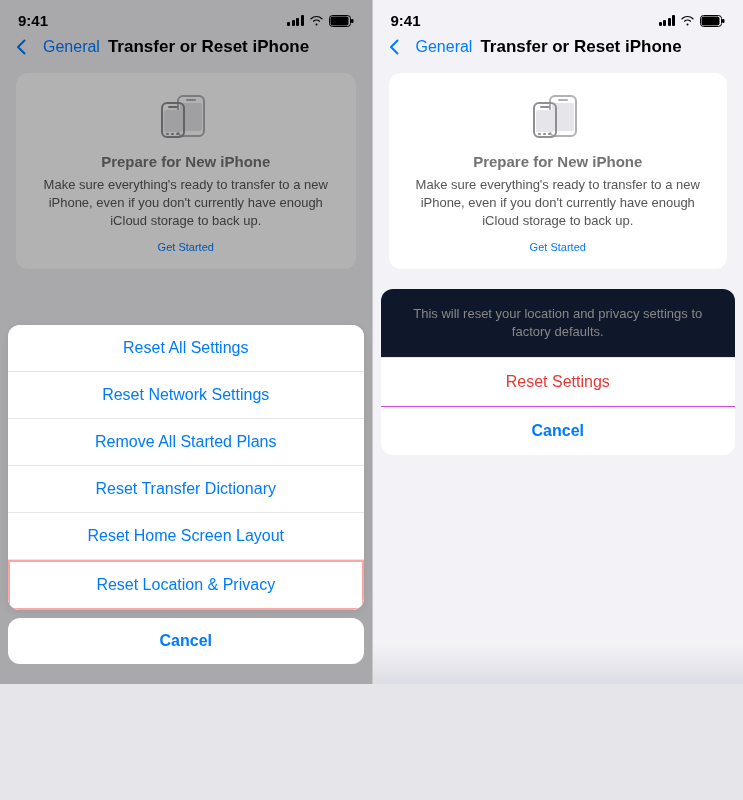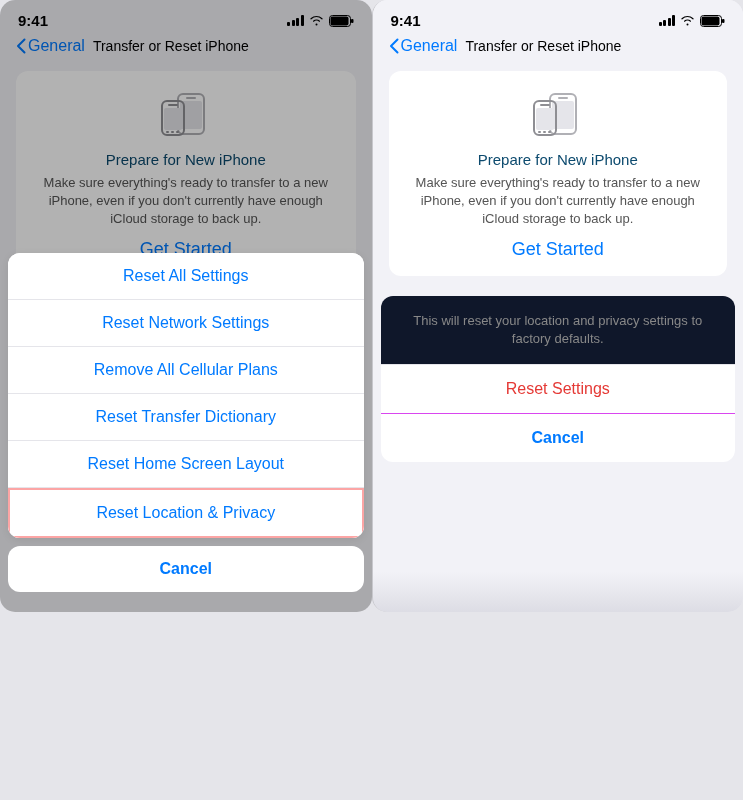--- a/index.html
+++ b/index.html
@@ -6,27 +6,26 @@
     body {
       width: 743px;
       height: 800px;
       background: #e5e5ea;
       display: flex;
       font-family: -apple-system, 'SF Pro Text', 'Helvetica Neue', sans-serif;
       overflow: hidden;
     }
     .phone-panel {
       width: 371.5px;
-      height: 612px;
+      height: 684px;
       background: #f2f2f7;
       display: flex;
       flex-direction: column;
       position: relative;
       overflow: hidden;
-      border-radius: 15px;
     }
     .phone-panel + .phone-panel {
       border-left: 1px solid #c7c7cc;
     }
 
     
     .status-bar {
       display: flex;
       justify-content: space-between;
       align-items: center;
@@ -84,24 +83,25 @@
       display: flex;
       align-items: center;
       color: #007aff;
       font-size: 16px;
       gap: 2px;
     }
     .nav-back svg { width: 10px; height: 16px; }
     .nav-back-label {
       color: #007aff;
       font-size: 16px;
+      margin-left: 15px;
     }
     .nav-title {
-      font-size: 14px;
-      font-weight: 400;
+      font-size: 17px;
+      font-weight: 700;
       color: #000;
       margin-left: 8px;
     }
 
     
     .prepare-card {
       margin: 8px 16px;
       background: #fff;
       border-radius: 12px;
       padding: 20px 16px 16px;
@@ -115,33 +115,33 @@
       height: 50px;
       position: relative;
       margin-bottom: 10px;
     }
     .phone-icon-group svg {
       width: 60px;
       height: 50px;
     }
     .prepare-title {
       font-size: 15px;
-      font-weight: 400;
-      color: #0c4a6e;
+      font-weight: 700;
+      color: #737373;
       margin-bottom: 6px;
     }
     .prepare-desc {
       font-size: 13px;
       color: #555;
       line-height: 1.4;
       margin-bottom: 10px;
     }
     .get-started {
       color: #007aff;
-      font-size: 18px;
+      font-size: 11px;
     }
 
     
     .reset-list-container {
       margin: 12px 0 0;
       background: #fff;
       border-radius: 12px;
       overflow: hidden;
       box-shadow: 0 2px 8px rgba(0,0,0,0.08);
       position: relative;
@@ -321,21 +321,21 @@
 
   <div class="panel-overlay-content">
     <div class="reset-list-container">
       <div class="reset-list-item">
         <span>Reset All Settings</span>
       </div>
       <div class="reset-list-item">
         <span>Reset Network Settings</span>
       </div>
       <div class="reset-list-item">
-        <span>Remove All Cellular Plans</span>
+        <span>Remove All Started Plans</span>
       </div>
       <div class="reset-list-item">
         <span>Reset Transfer Dictionary</span>
       </div>
       <div class="reset-list-item">
         <span>Reset Home Screen Layout</span>
       </div>
       <div class="reset-list-item highlighted" style="border: 2px solid #fca5a5;">
         <span>Reset Location &amp; Privacy</span>
       </div>

